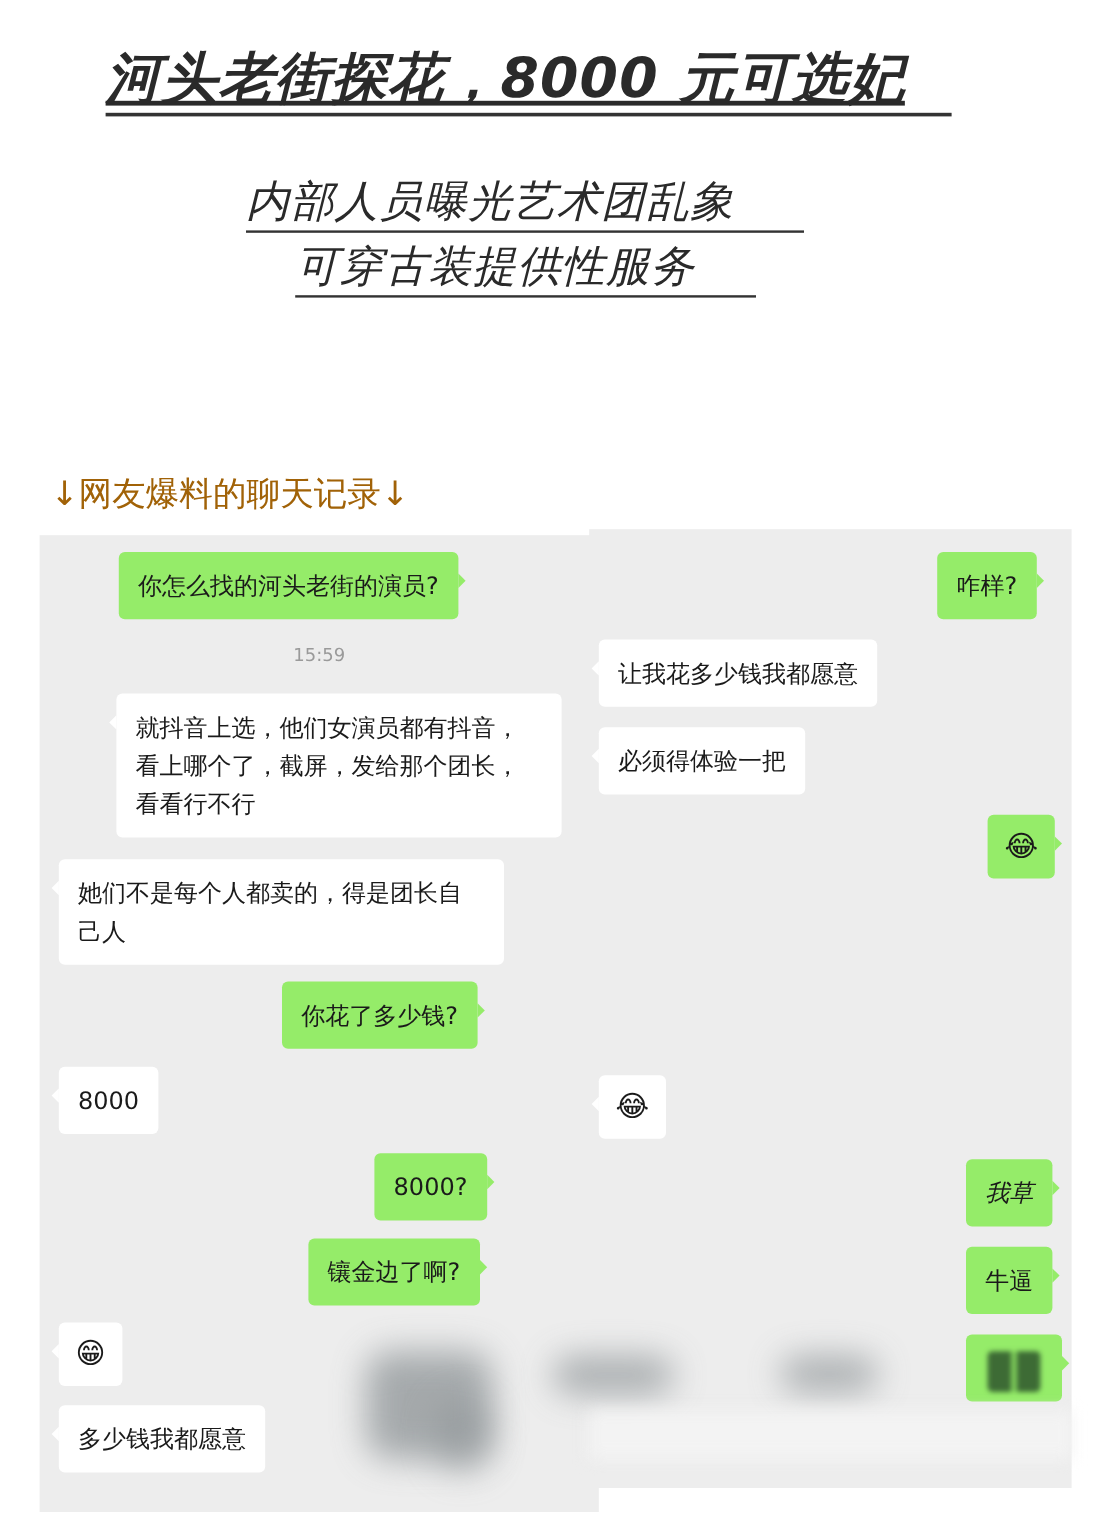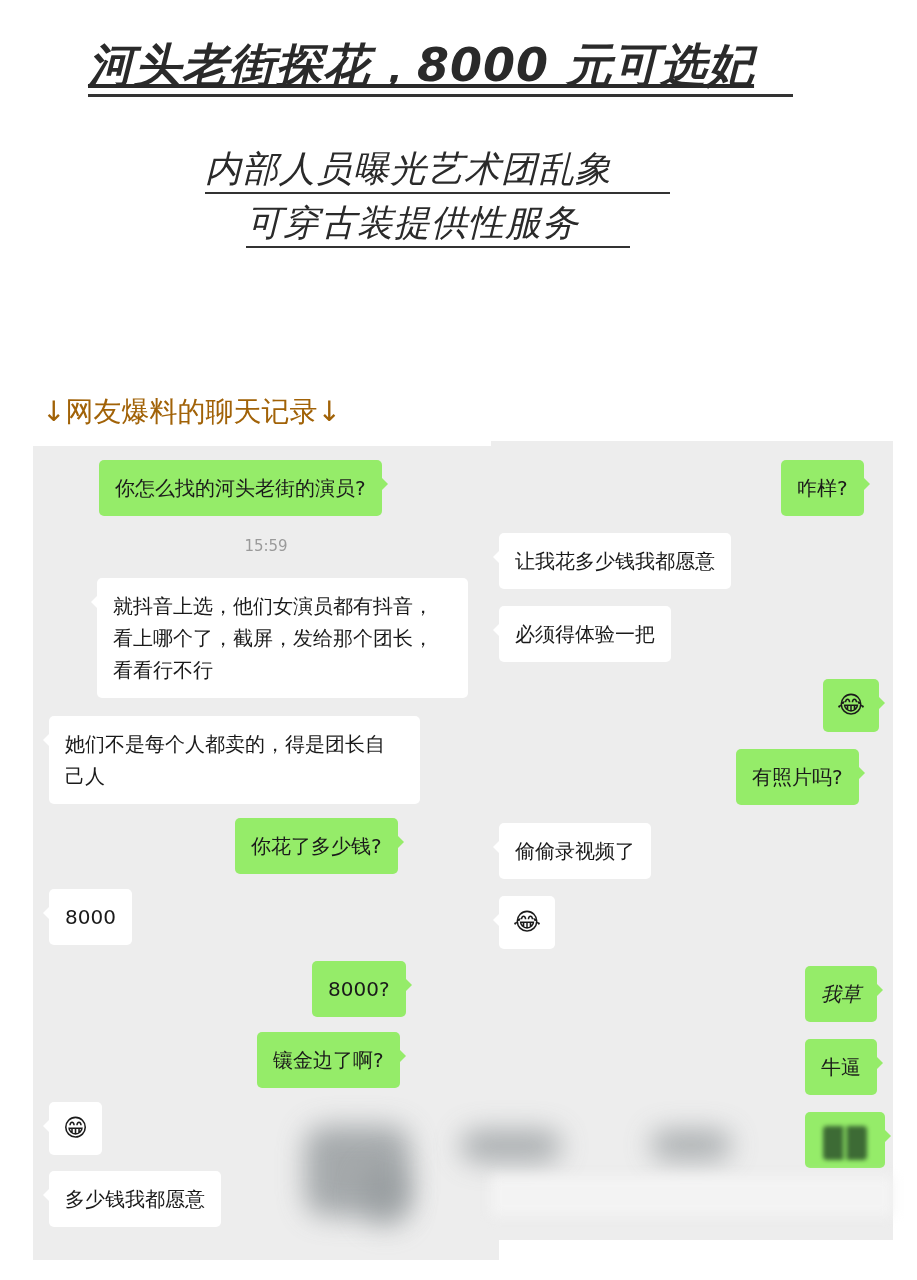--- a/index.html
+++ b/index.html
@@ -85,22 +85,20 @@
   <div class="blur-blob" style="left:330px; top:720px; width:45px; height:60px; opacity:0.5;"></div>
 </div>
 
 <div class="panel right">
   <div class="bubble out" style="left:290px; top:19px;">咋样?</div>
   <div class="bubble in" style="left:8px; top:92px;">让我花多少钱我都愿意</div>
   <div class="bubble in" style="left:8px; top:165px;">必须得体验一把</div>
   <div class="bubble out" style="left:332px; top:238px; padding:10px 14px;">
     <span class="emoji">😂</span>
   </div>
-  <div class="bubble out" style="left:245px; top:308px;">有照片吗?</div>
-  <div class="bubble in" style="left:8px; top:382px;">偷偷录视频了</div>
   <div class="bubble in" style="left:8px; top:455px; padding:10px 14px;">
     <span class="emoji">😂</span>
   </div>
   <div class="bubble out" style="left:314px; top:525px;font-style:italic;">我草</div>
   <div class="bubble out" style="left:314px; top:598px;">牛逼</div>
   <div class="bubble out" style="left:314px; top:671px; width:80px; height:56px; padding:0;">
     <div style="position:absolute; left:18px; top:14px; width:44px; height:34px; background:linear-gradient(90deg,#3d6b35 0 45%,#7fce5a 45% 55%,#3d6b35 55%); filter:blur(2px); border-radius:4px;"></div>
   </div>
   <div class="blur-blob" style="left:-30px; top:690px; width:100px; height:30px;"></div>
   <div class="blur-blob" style="left:160px; top:690px; width:80px; height:28px;"></div>

